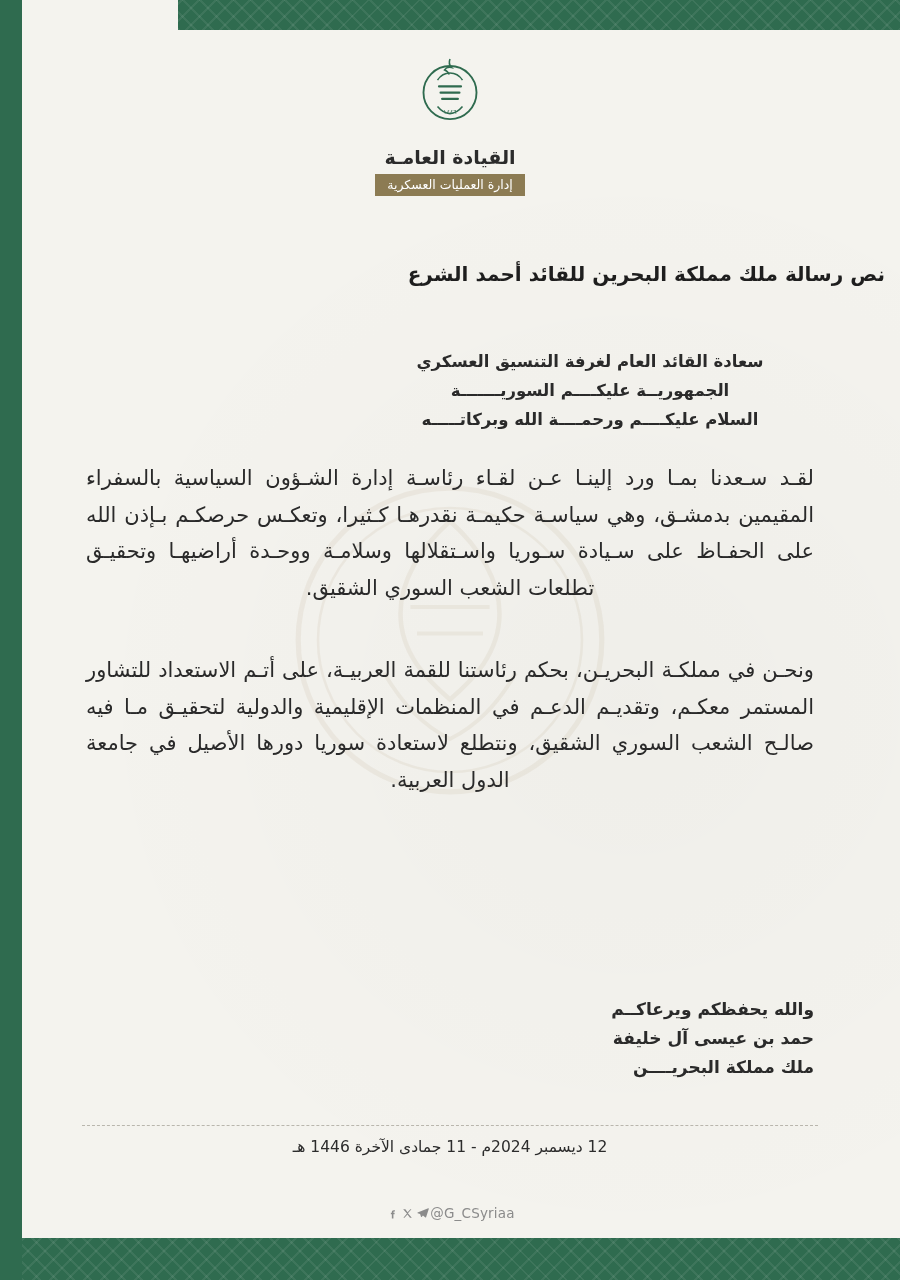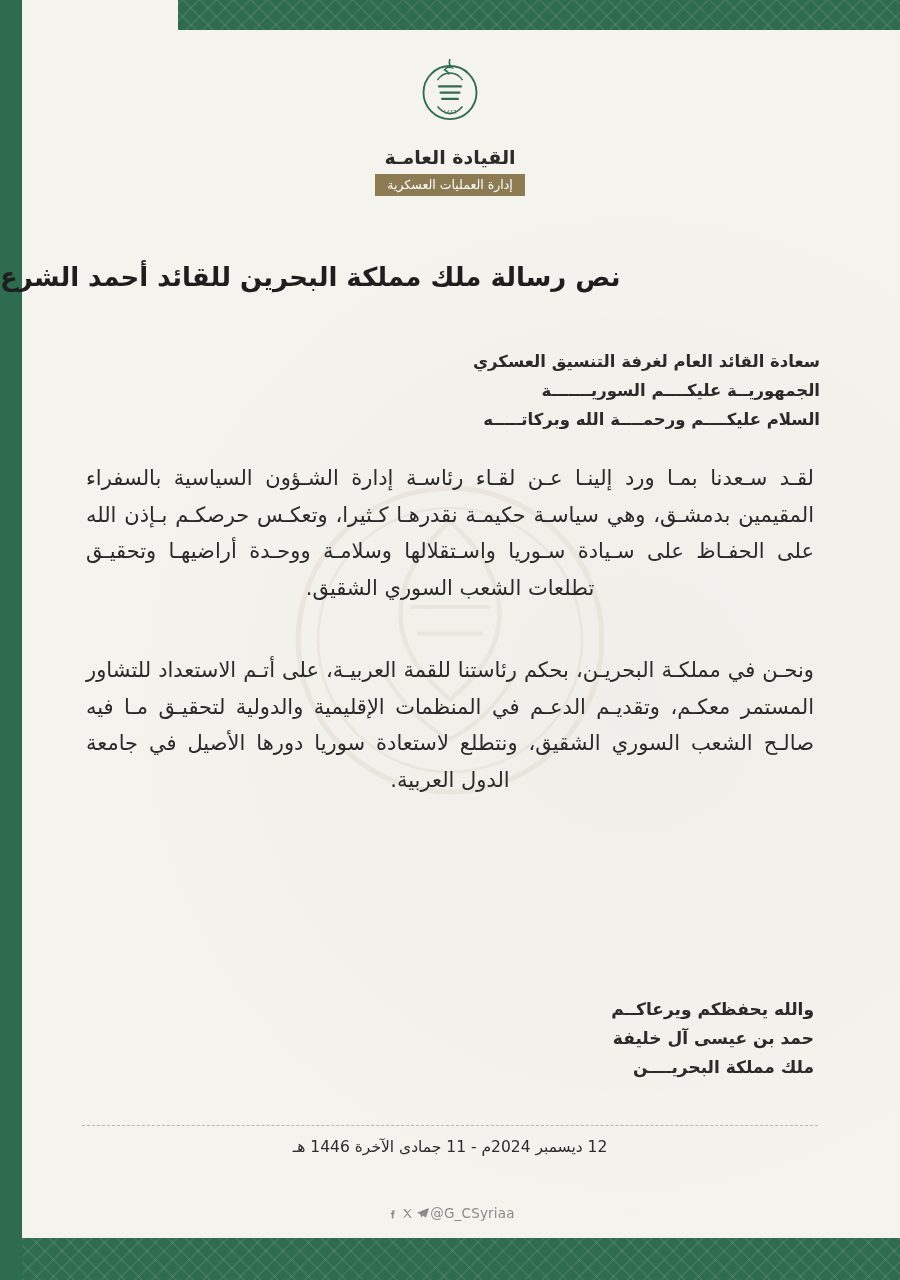--- a/index.html
+++ b/index.html
@@ -65,29 +65,29 @@
   }
   .org-sub{
     margin-top:6px;
     background:#8c7b53;color:#fff;
     font-size:12.5px;font-weight:normal;
     padding:3px 12px 4px 12px;
     letter-spacing:.5px;
   }
   
   .title{
-    position:absolute;top:262px;left:0;right:4px;
-    text-align:left;
-    font-size:26px;font-weight:bold;color:#1e1e1e;
+    position:absolute;top:262px;left:0;right:15px;
+    text-align:right;
+    font-size:20px;font-weight:bold;color:#1e1e1e;
     letter-spacing:0px;
   }
   
   .salutation{
     position:absolute;top:348px;right:80px;width:460px;
-    text-align:right;
+    text-align:center;
     font-size:16.5px;font-weight:bold;color:#2a2a2a;
     line-height:1.75;
   }
   .salutation div{white-space:nowrap;}
   
   .body-wrap{
     position:absolute;top:460px;right:86px;left:86px;
   }
   .para{
     font-size:21px;color:#2a2a2a;

